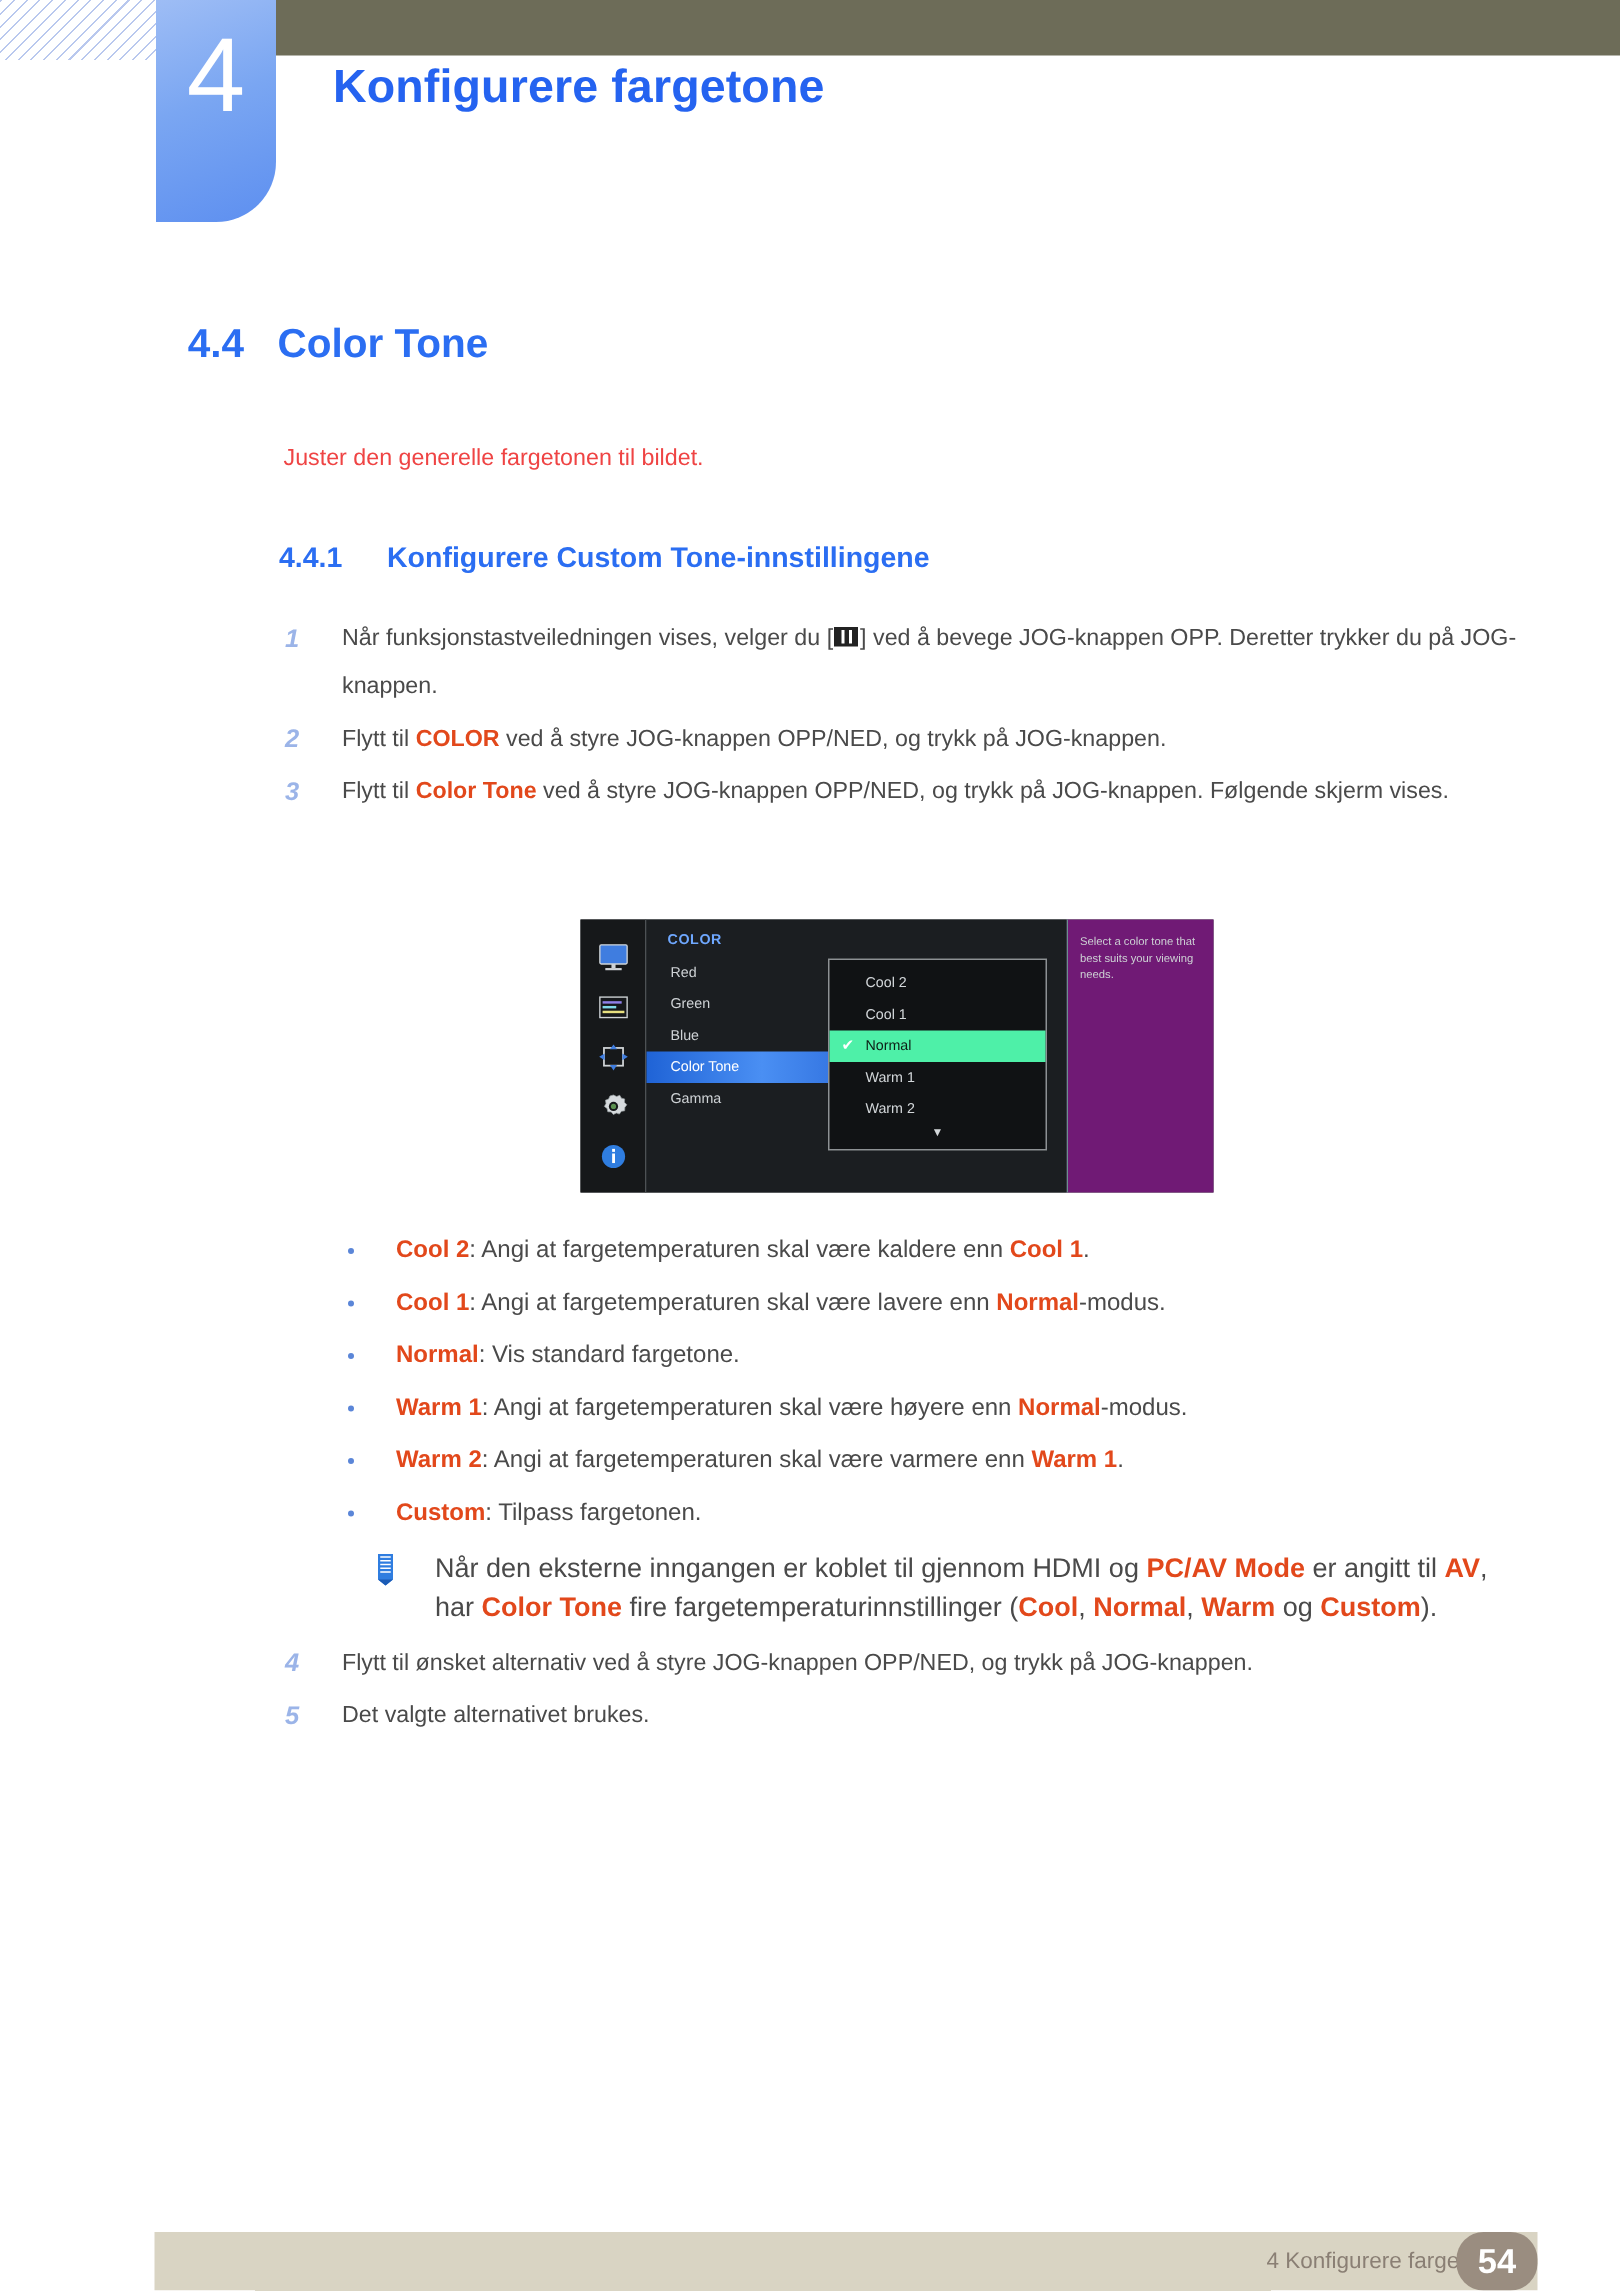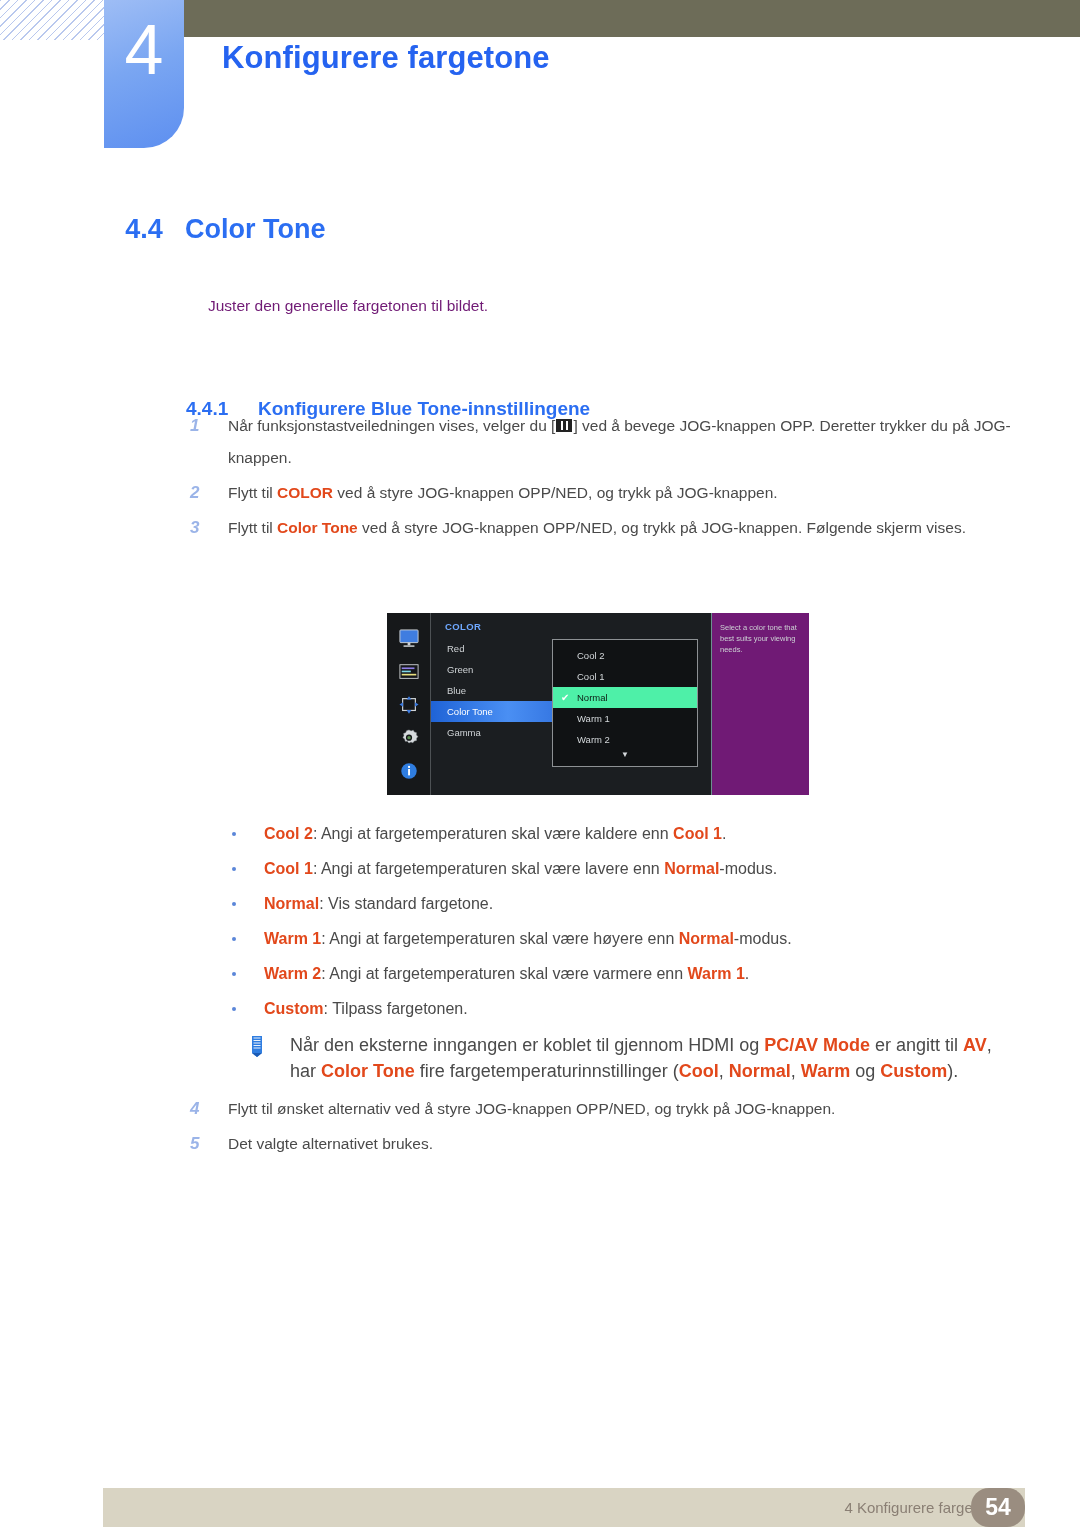--- a/index.html
+++ b/index.html
@@ -58,33 +58,33 @@
     left: 103px; top: 214px;
     font-size: 27px;
     font-weight: bold;
     color: #2b6ef2;
     text-align: center;
   }
   .h2 .num { display: inline-block; width: 82px; }
 
   .intro {
     position: absolute;
-    left: 208px; top: 297px;
+    left: 189px; top: 297px;
     font-size: 15.5px;
-    color: #701a75;
+    color: #ef4444;
   }
 
   .h3 {
     position: absolute;
     left: 186px; top: 362px;
     font-size: 19px;
     font-weight: bold;
     color: #2b6ef2;
   }
-  .h3 .num { display: inline-block; width: 72px; margin-top: 36px; }
+  .h3 .num { display: inline-block; width: 72px; }
 
   
   .steps { position: absolute; left: 190px; top: 410px; width: 830px; }
   .step {
     position: relative;
     padding-left: 38px;
     font-size: 15.5px;
     line-height: 32px;
     color: #4a4a4a;
     margin-bottom: 3px;
@@ -292,21 +292,21 @@
 <div class="chapter-badge">4</div>
 <div class="chapter-title">Konfigurere fargetone</div>
 
 <div class="h2">
   <span class="num">4.4</span><span>Color Tone</span>
 </div>
 
 <div class="intro">Juster den generelle fargetonen til bildet.</div>
 
 <div class="h3">
-  <span class="num">4.4.1</span><span>Konfigurere Blue Tone-innstillingene</span>
+  <span class="num">4.4.1</span><span>Konfigurere Custom Tone-innstillingene</span>
 </div>
 
 <div class="steps">
   <div class="step">
     <span class="snum">1</span>
     <span>Når funksjonstastveiledningen vises, velger du [</span><span class="keyicon"></span><span>] ved å bevege JOG-knappen OPP. Deretter trykker du på JOG-knappen.</span>
   </div>
   <div class="step">
     <span class="snum">2</span>
     <span>Flytt til </span><span class="hl">COLOR</span><span> ved å styre JOG-knappen OPP/NED, og trykk på JOG-knappen.</span>

